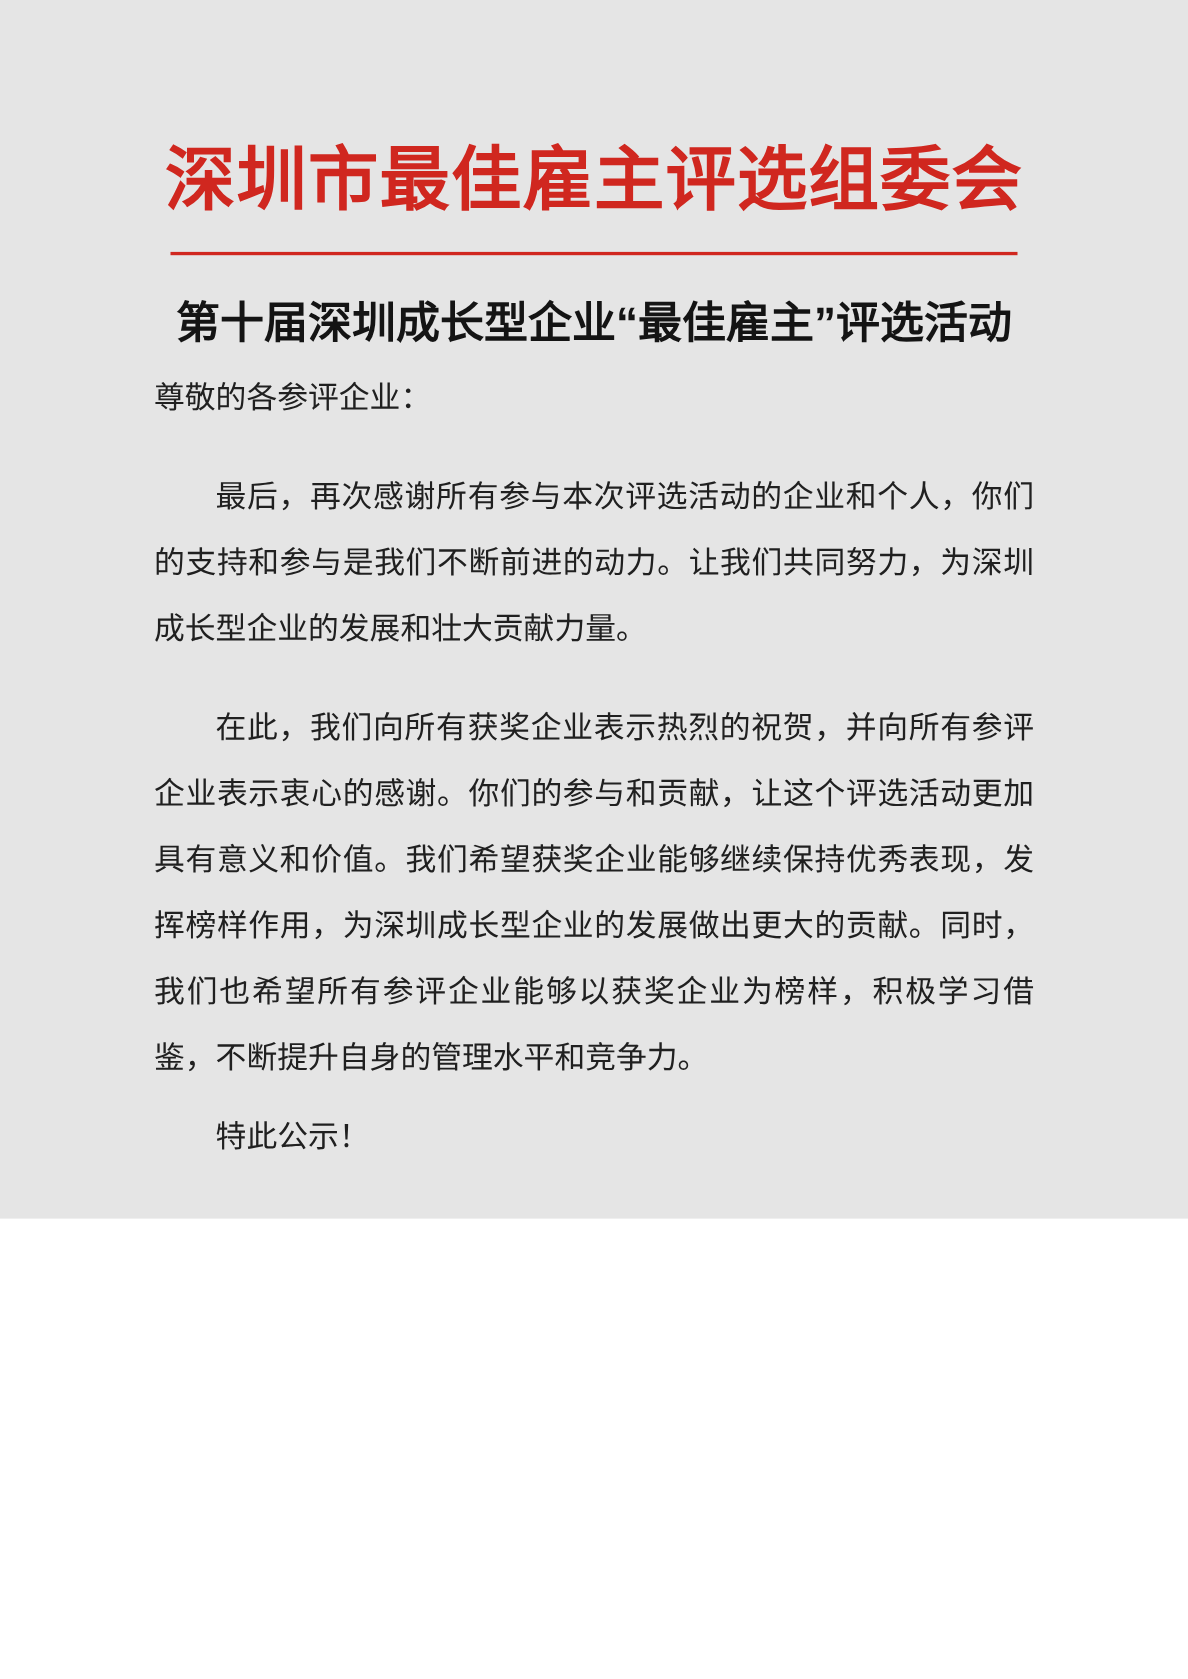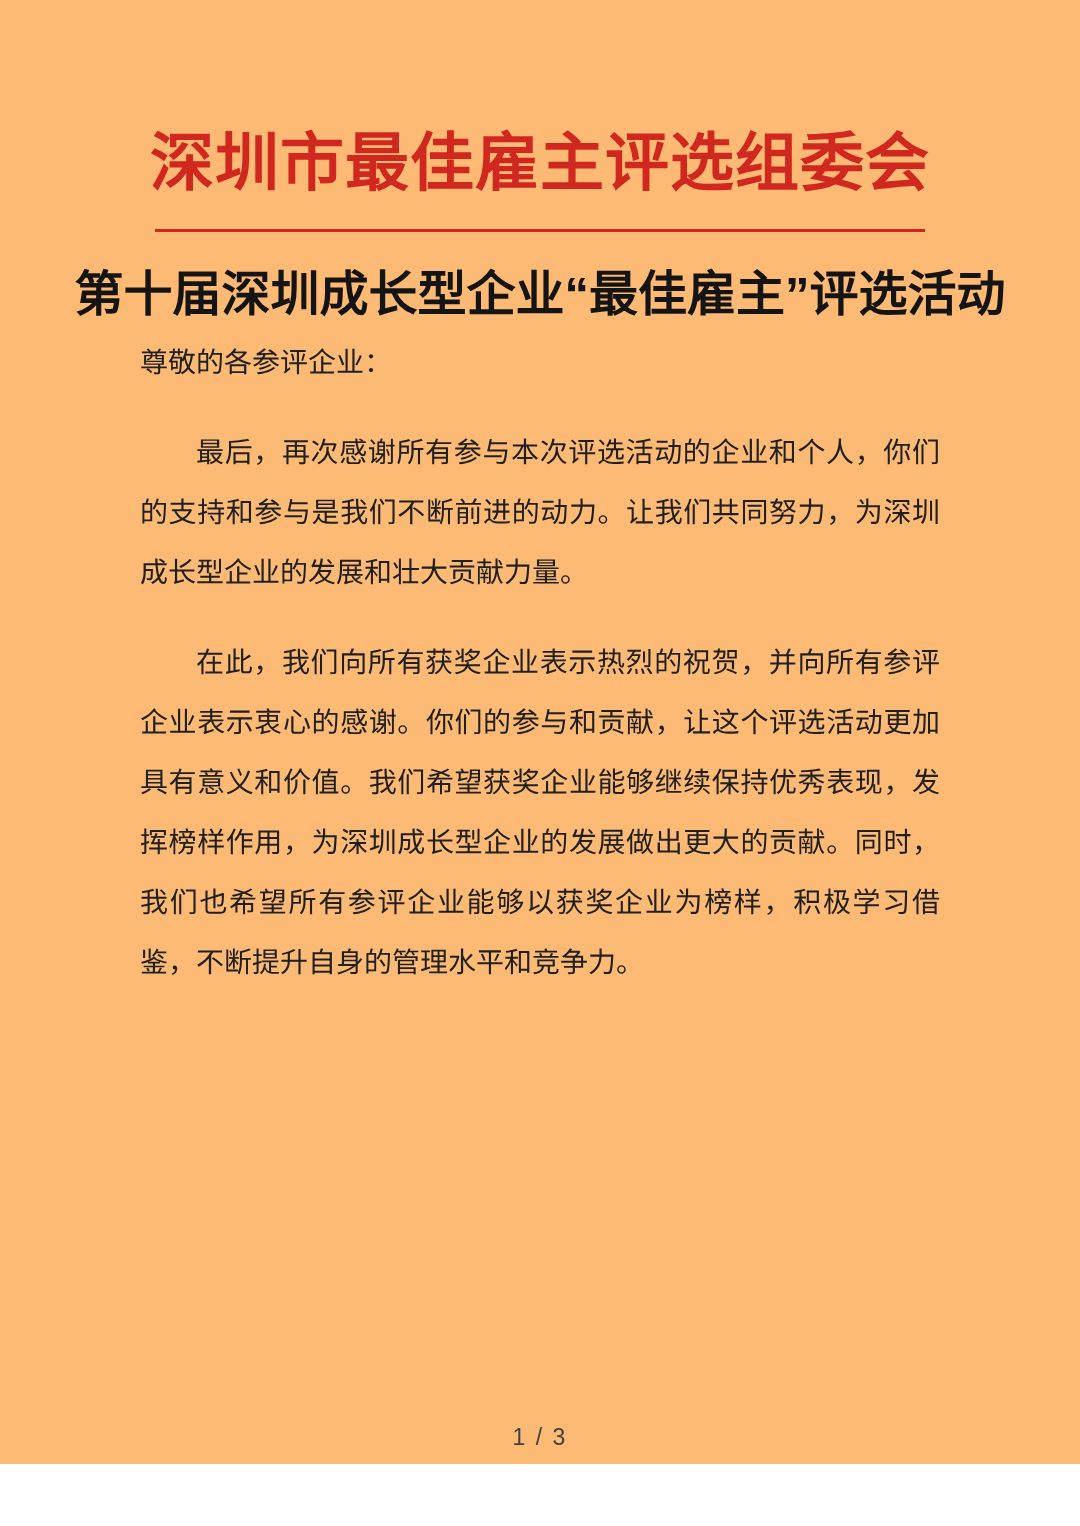--- a/index.html
+++ b/index.html
@@ -3,23 +3,23 @@
 <meta charset="utf-8">
 <style>
   html, body {
     margin: 0;
     padding: 0;
     background: #ffffff;
   }
   .page {
     position: relative;
     width: 1080px;
-    height: 1464px;
+    height: 1108px;
     margin: 0 auto;
-    background: #fdba74;
+    background: #e5e5e5;
     overflow: hidden;
     box-sizing: border-box;
     font-family: "Liberation Serif", "DejaVu Serif", serif;
     color: #202020;
   }
   .committee-title {
     margin: 132px 0 0;
     text-align: center;
     font-size: 64px;
     line-height: 1;
@@ -31,21 +31,21 @@
   .divider {
     width: 770px;
     height: 3px;
     margin: 33px auto 0;
     background: var(--accent, #d0271f);
   }
   .doc-title {
     margin: 35px 0 0;
     text-align: center;
     font-family: "Liberation Sans", "DejaVu Sans", sans-serif;
-    font-size: 49px;
+    font-size: 40px;
     line-height: 54px;
     font-weight: 700;
     color: #141414;
   }
   .doc-title .title-line {
     display: block;
   }
   .doc-body {
     margin: 12px 140px 0;
     font-size: 28px;
@@ -94,17 +94,18 @@
   </h2>
 
   <div class="doc-body">
     <p class="salutation">尊敬的各参评企业：</p>
 
 
     <p class="para">最后，再次感谢所有参与本次评选活动的企业和个人，你们的支持和参与是我们不断前进的动力。让我们共同努力，为深圳成长型企业的发展和壮大贡献力量。</p>
 
     <p class="para">在此，我们向所有获奖企业表示热烈的祝贺，并向所有参评企业表示衷心的感谢。你们的参与和贡献，让这个评选活动更加具有意义和价值。我们希望获奖企业能够继续保持优秀表现，发挥榜样作用，为深圳成长型企业的发展做出更大的贡献。同时，我们也希望所有参评企业能够以获奖企业为榜样，积极学习借鉴，不断提升自身的管理水平和竞争力。</p>
 
+    <p class="closing">特此公示！</p>
   </div>
 
   <div class="page-footer">1 / 3</div>
 
 </div>
 
 </body></html>

